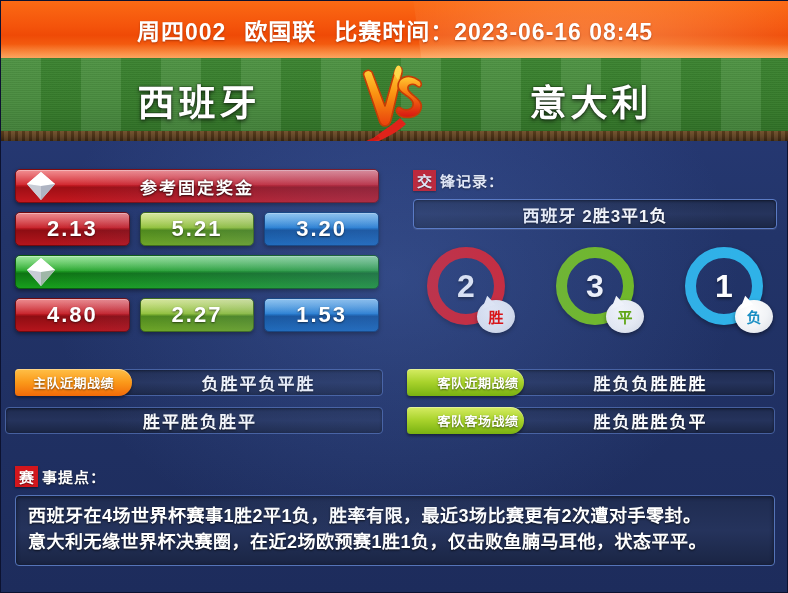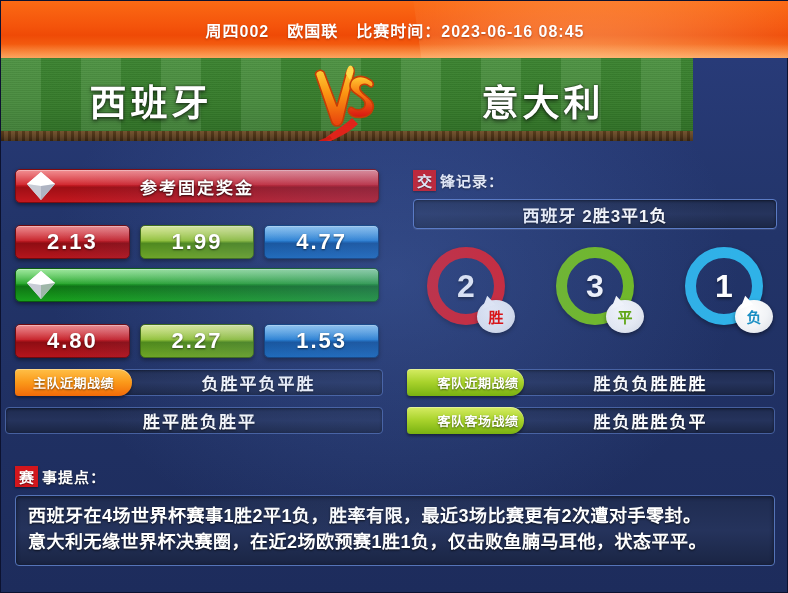--- a/index.html
+++ b/index.html
@@ -33,29 +33,29 @@
     background:radial-gradient(ellipse at 30% 70%, rgba(255,200,140,.55) 0%, rgba(255,170,90,0) 62%);
     transform:rotate(-8deg);
   }
   .topbar .sheen2{
     position:absolute; left:0; bottom:0; width:788px; height:14px;
     background:linear-gradient(180deg,rgba(255,190,120,0) 0%,rgba(255,205,150,.55) 100%);
   }
   .topbar-text{
     position:relative; z-index:2; display:flex; align-items:center; justify-content:center;
     height:57px; gap:18px;
-    color:#fff; font-size:16px; font-weight:bold; letter-spacing:1px;
+    color:#fff; font-size:23px; font-weight:bold; letter-spacing:1px;
     text-shadow:0 1px 2px rgba(120,30,0,.55);
     white-space:nowrap;
   }
   .topbar-text span{ display:inline-block; }
 
   
   .pitch{
-    position:absolute; left:0; top:57px; width:692px; height:83px;
+    position:absolute; left:0; top:57px; width:788px; height:83px;
     background:
       repeating-linear-gradient(90deg,
         rgba(255,255,255,.085) 0px, rgba(255,255,255,.085) 40px,
         rgba(0,0,0,.045) 40px, rgba(0,0,0,.045) 80px),
       linear-gradient(180deg,#3f8a33 0%,#38802d 55%,#2f7026 100%);
     overflow:hidden;
   }
   .pitch .noise{
     position:absolute; inset:0;
     background-image:
@@ -109,21 +109,21 @@
     border:1px solid #7d0b10;
   }
   .titlebar.green{
     background:linear-gradient(180deg,#5ed85c 0%,#1fa323 46%,#0e7414 54%,#18a01d 100%);
     border:1px solid #0a5c0e;
   }
   .titlebar .label{ position:relative; z-index:2; }
   .hl-yellow{ color:#ffd83a; }
 
   
-  .odds-row{ display:flex; gap:10px; margin-top:22px; }
+  .odds-row{ display:flex; gap:10px; margin-top:9px; }
   .odd{
     flex:1; height:34px; border-radius:5px;
     display:flex; align-items:center; justify-content:center;
     color:#fff; font-size:22px; font-weight:bold; letter-spacing:2px;
     text-shadow:0 1px 2px rgba(0,0,0,.55);
     position:relative; overflow:hidden;
     box-shadow:0 2px 4px rgba(0,0,0,.45), inset 0 1px 0 rgba(255,255,255,.35);
   }
   .odd::before{
     content:""; position:absolute; left:0; right:0; top:0; height:48%;
@@ -290,24 +290,24 @@
         <polygon points="31,15 17,17 17,31" fill="#aeb4c2"></polygon>
       </svg>
       <span class="label">参考固定奖金</span>
     </div>
 
     <div class="odds-row">
       <div class="odd red">
         <span>2.13</span>
       </div>
       <div class="odd green">
-        <span>1.99</span>
+        <span>5.21</span>
       </div>
       <div class="odd blue">
-        <span>4.77</span>
+        <span>3.20</span>
       </div>
     </div>
 
     <div class="titlebar green" style="margin-top:9px;">
       <svg class="gem" viewBox="0 0 34 34">
         <polygon points="17,3 31,15 17,31 3,15" fill="#f2f4f8"></polygon>
         <polygon points="17,3 31,15 17,17 3,15" fill="#ffffff"></polygon>
         <polygon points="3,15 17,17 17,31" fill="#c8ccd6"></polygon>
         <polygon points="31,15 17,17 17,31" fill="#9fb7a8"></polygon>
       </svg>

